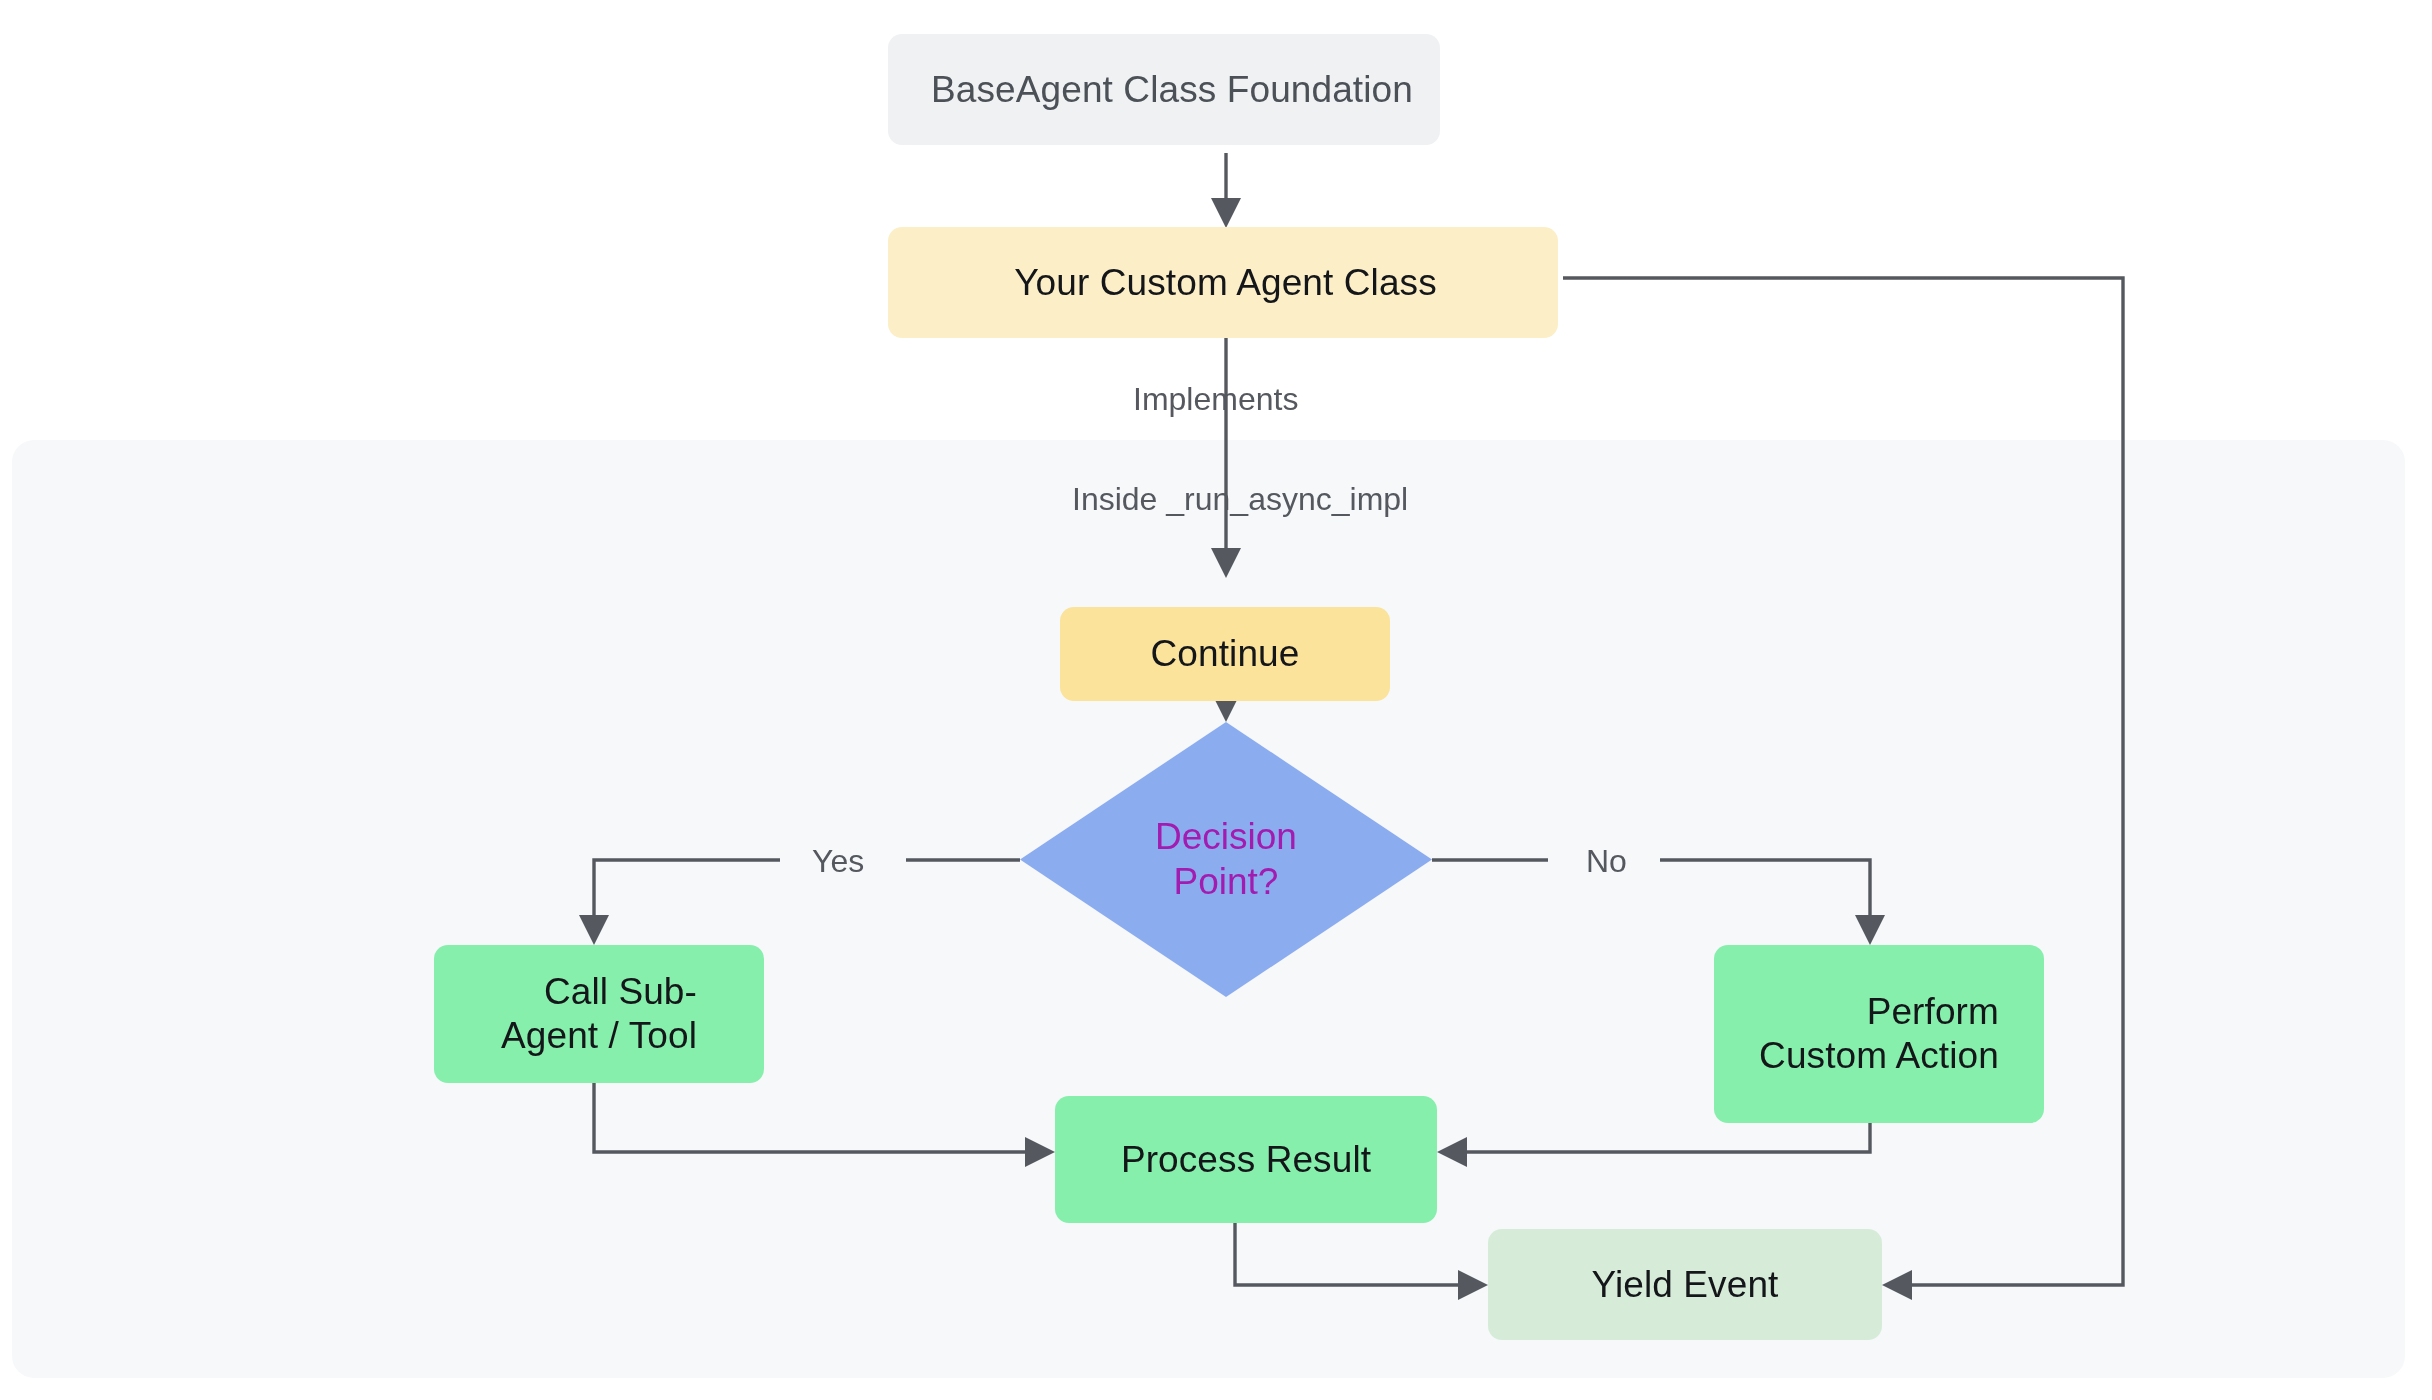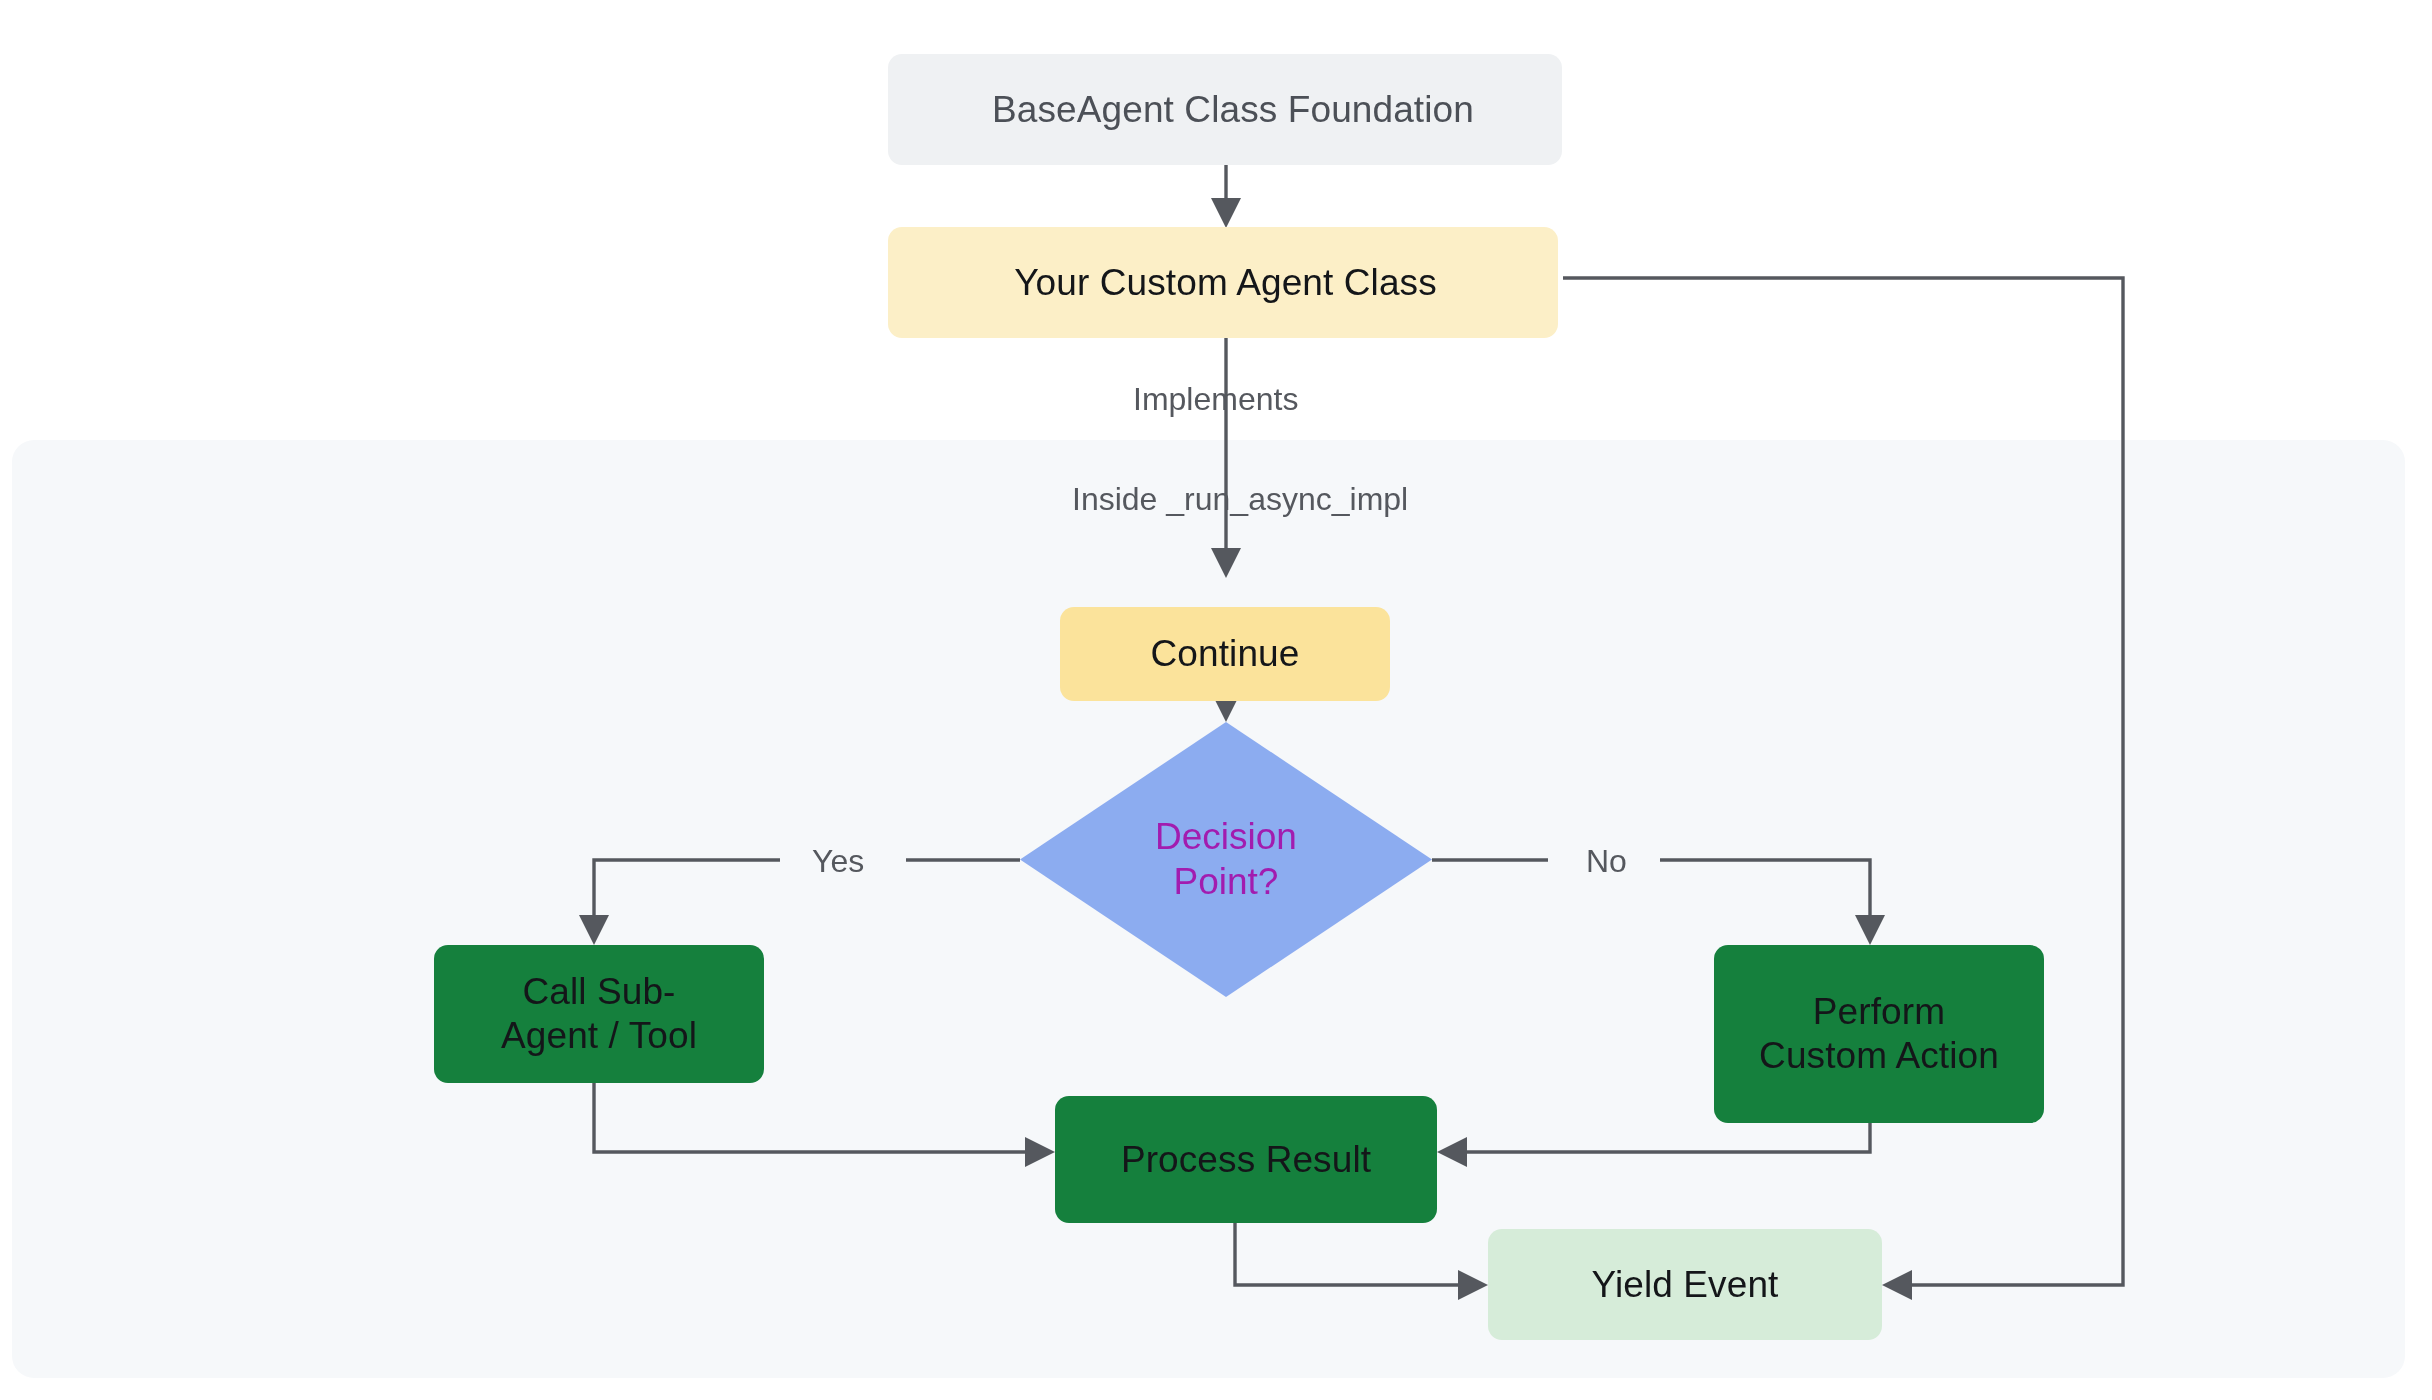--- a/index.html
+++ b/index.html
@@ -34,21 +34,21 @@
     box-sizing: border-box;
     padding: 4px 12px;
     white-space: pre-line;
   }
   .node.gray {
     background: #eff1f3;
     color: #4c5057;
   }
   .node.yellowlight { background: #fcefc7; }
   .node.yellowstrong { background: #fbe39b; margin-top: 29px; }
-  .node.bluelight { background: #15803d; }
+  .node.bluelight { background: #86efac; text-align: right; }
   .node.greenlight { background: #d6ecd9; }
   .diamond-wrap {
     position: absolute;
   }
   .diamond-shape {
     position: absolute;
     inset: 0;
   }
   .diamond-label {
     position: absolute;
@@ -135,21 +135,21 @@
       <path d="M 1235,1223 L 1235,1285 L 1463,1285"></path>
       <polygon points="1488,1285 1458,1270 1458,1300"></polygon>
     </g>
 
     <g>
       <path d="M 1563,278 L 2123,278 L 2123,1285 L 1907,1285"></path>
       <polygon points="1882,1285 1912,1270 1912,1300"></polygon>
     </g>
   </svg>
 
-  <div class="node gray" style="left:888px; top:54px; width:674px; height:111px;padding-left:28px;">BaseAgent Class Foundation</div>
+  <div class="node gray" style="left:888px; top:34px; width:552px; height:111px;padding-left:28px;">BaseAgent Class Foundation</div>
 
   <div class="node yellowlight" style="left:888px; top:227px; width:670px; height:111px;padding-left:17px;">Your Custom Agent Class</div>
 
   <div class="node yellowstrong" style="left:1060px; top:578px; width:330px; height:94px;">Continue</div>
 
   <div class="diamond-wrap" style="left:1020px; top:722px; width:412px; height:275px;">
     <svg class="diamond-shape" viewBox="0 0 412 275" preserveAspectRatio="none">
       <polygon points="206,0 412,137.5 206,275 0,137.5" fill="#8cacf0"></polygon>
     </svg>
     <div class="diamond-label">Decision

